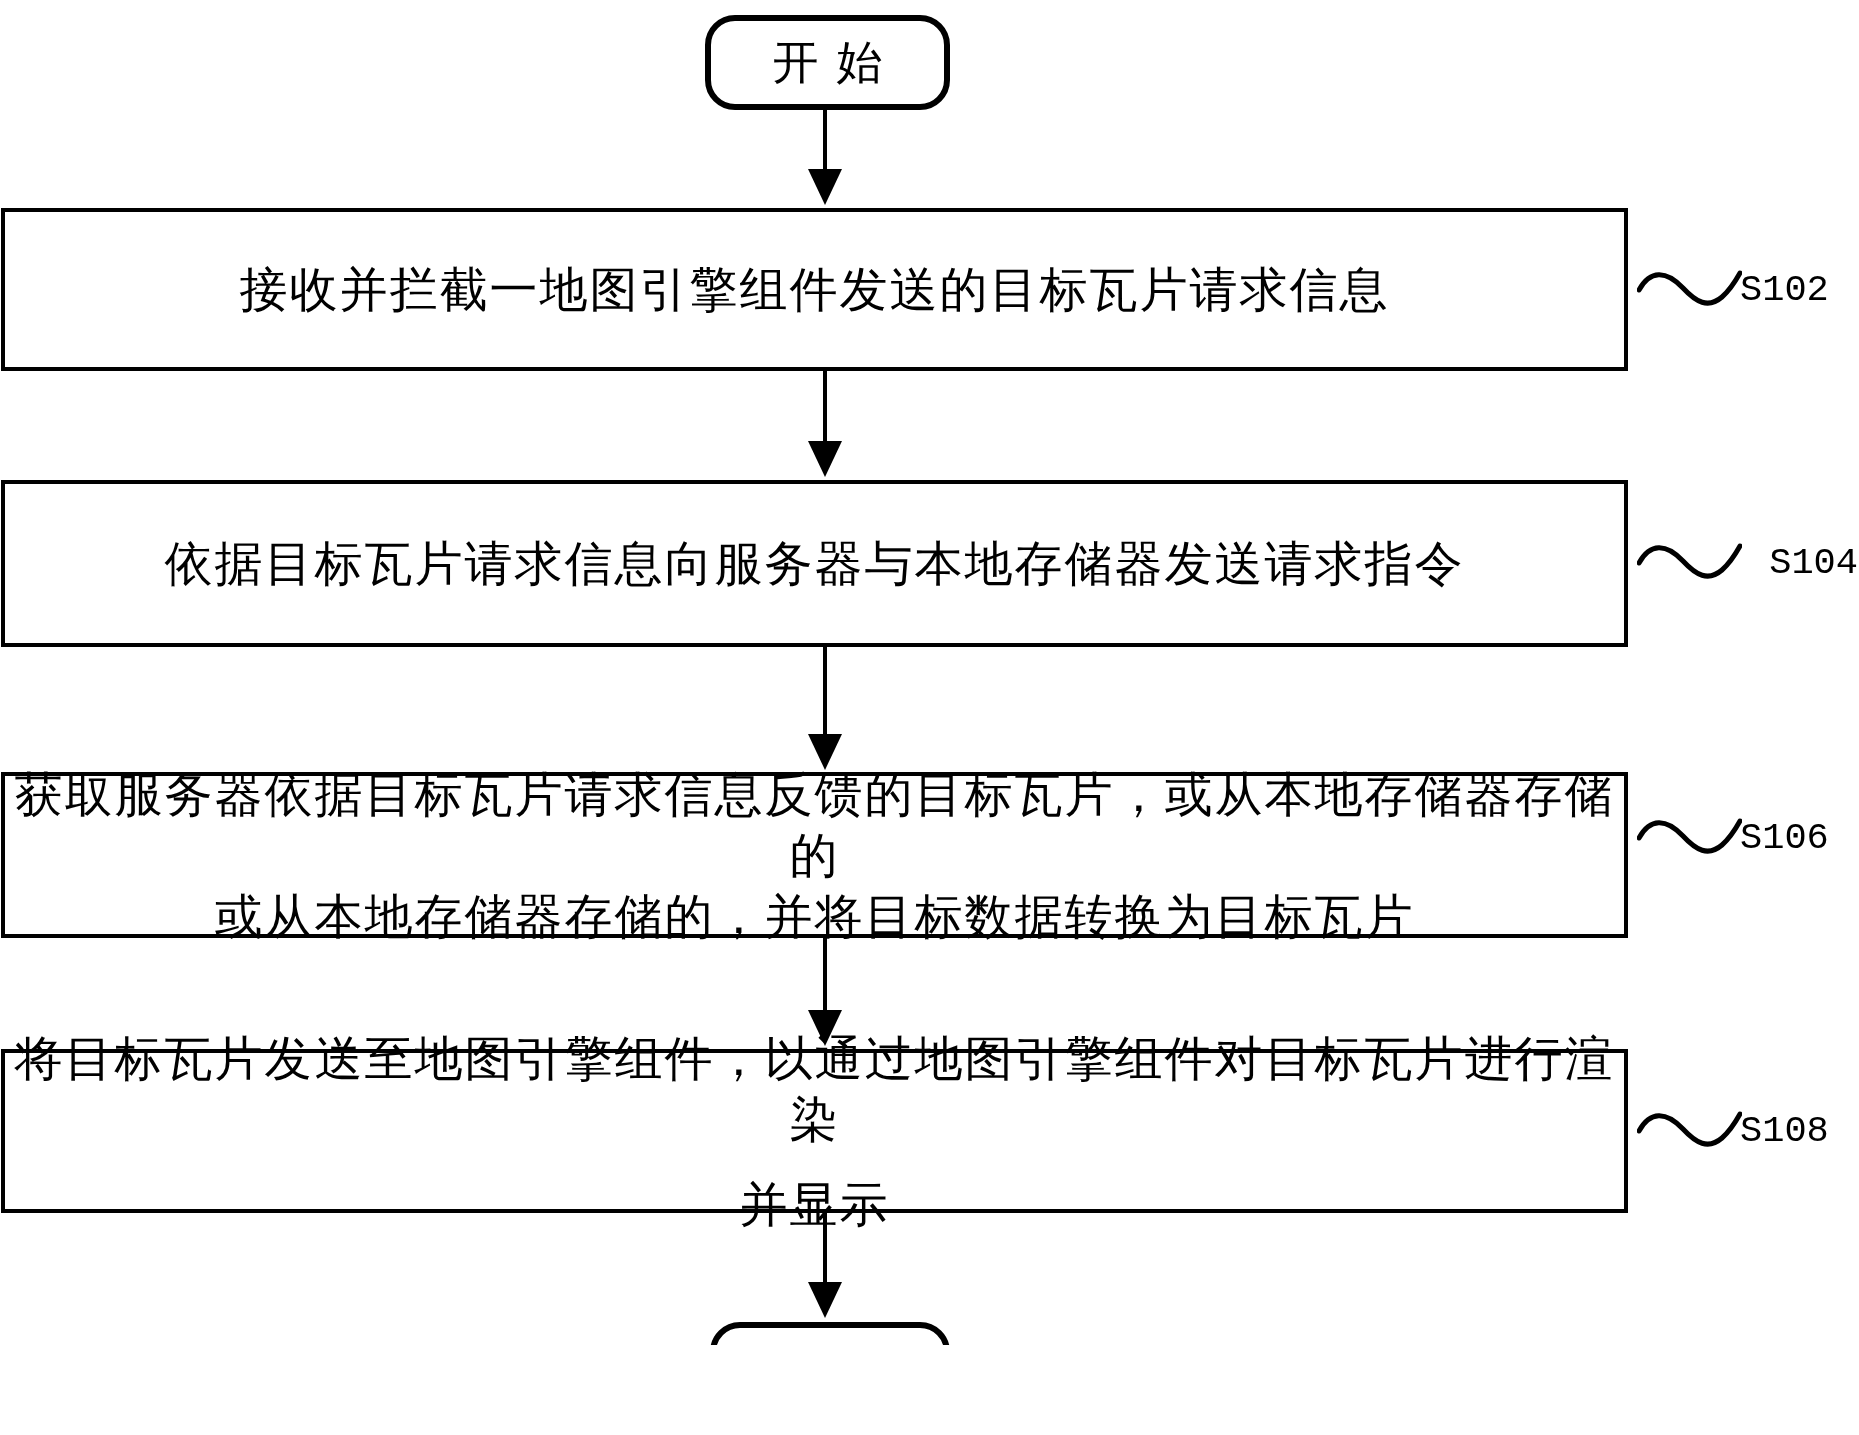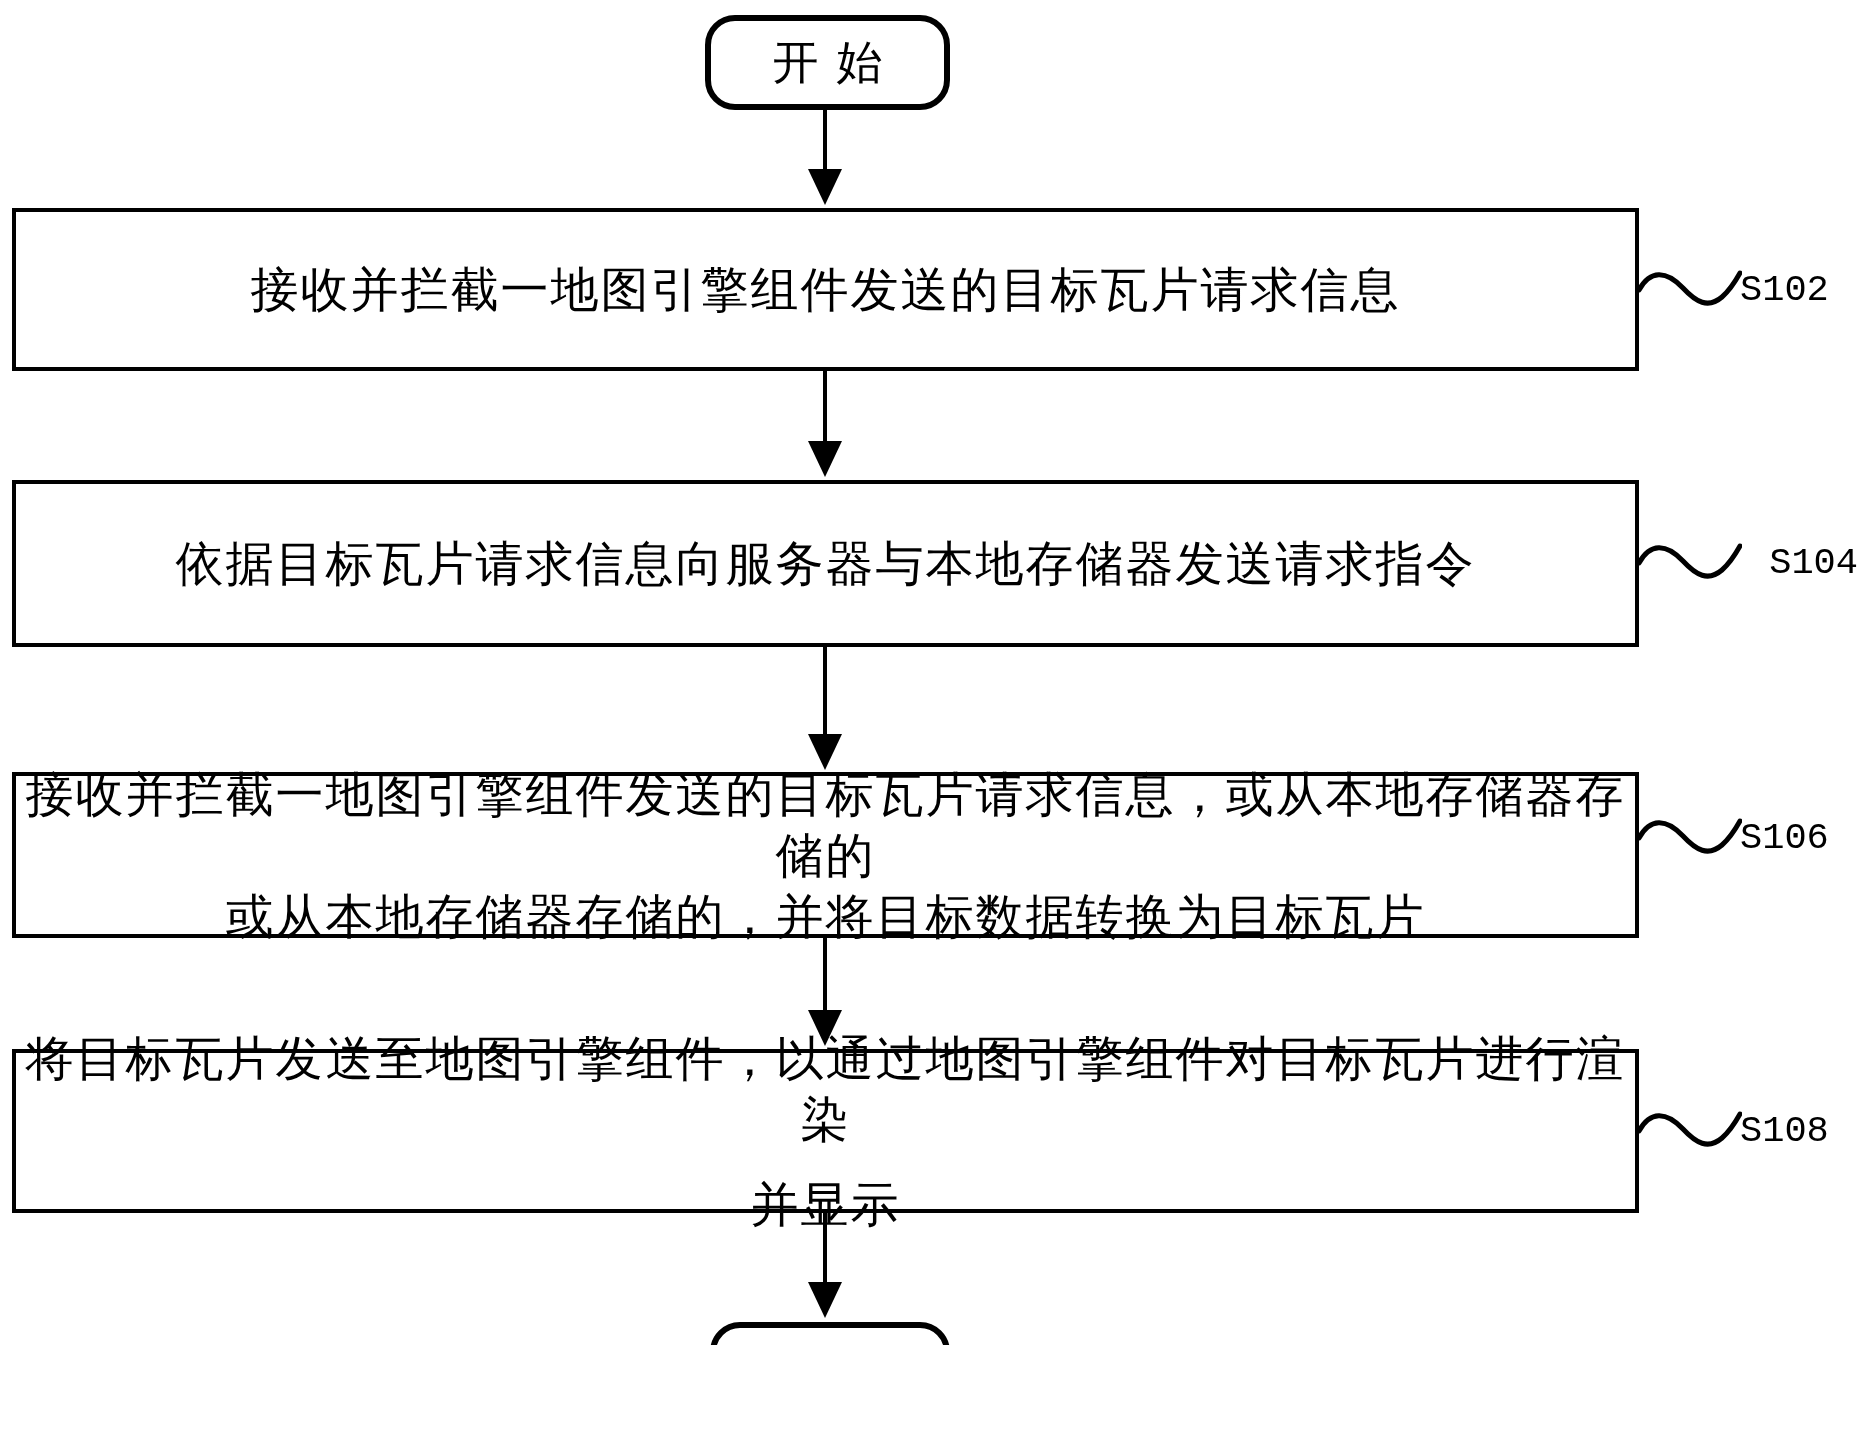--- a/index.html
+++ b/index.html
@@ -27,21 +27,21 @@
     letter-spacing: 18px;
     text-indent: 18px;
     background: #ffffff;
   }
   #start-node { left: 705px; top: 15px;   width: 245px; height: 95px; }
   #end-node   { left: 710px; top: 1322px; width: 240px; height: 98px; padding-left: 20px; }
 
   
   .process {
     position: absolute;
-    left: 12px;
+    left: 1px;
     width: 1627px;
     border: 4px solid #000000;
     background: #ffffff;
     display: flex;
     flex-direction: column;
     align-items: center;
     justify-content: center;
     text-align: center;
     font-size: 48px;
     line-height: 61px;
@@ -128,21 +128,21 @@
   <div id="arrow2-head" class="arrow-head"></div>
 
   <div id="step-box-s104" class="process">
     <div>依据目标瓦片请求信息向服务器与本地存储器发送请求指令</div>
   </div>
 
   <div id="arrow3-stem" class="arrow-stem"></div>
   <div id="arrow3-head" class="arrow-head"></div>
 
   <div id="step-box-s106" class="process">
-    <div>接收并拦截一地图引擎组件发送的目标瓦片请求信息，或从本地存储器存储的</div>
+    <div>获取服务器依据目标瓦片请求信息反馈的目标瓦片，或从本地存储器存储的</div>
     <div>或从本地存储器存储的，并将目标数据转换为目标瓦片</div>
   </div>
 
   <div id="arrow4-stem" class="arrow-stem"></div>
   <div id="arrow4-head" class="arrow-head"></div>
 
   <div id="step-box-s108" class="process">
     <div>将目标瓦片发送至地图引擎组件，以通过地图引擎组件对目标瓦片进行渲染</div>
     <div>并显示</div>
   </div>

